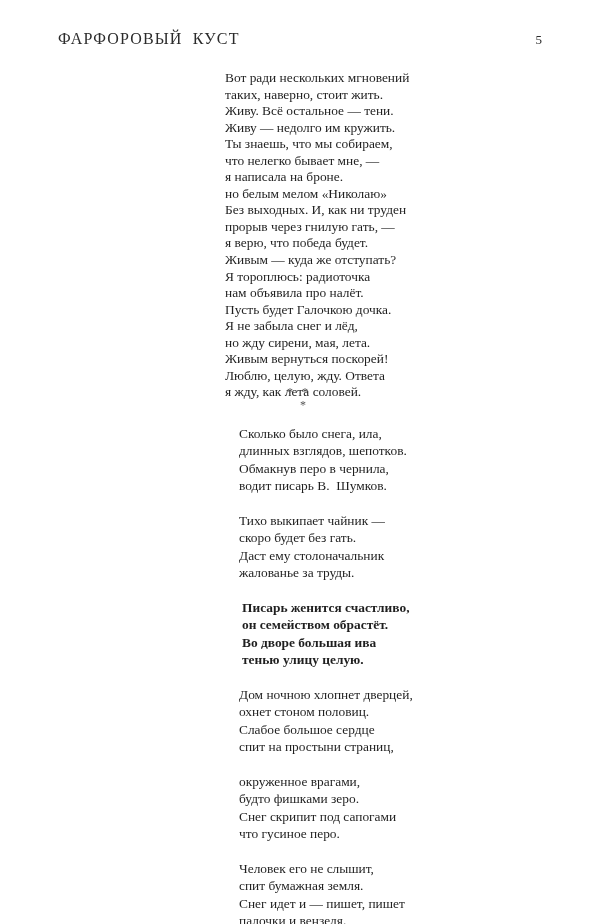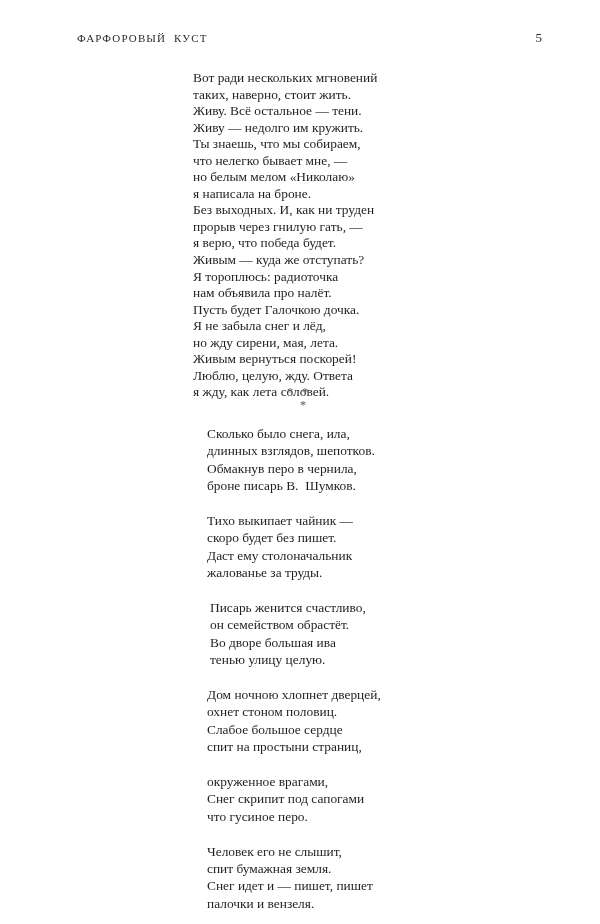--- a/index.html
+++ b/index.html
@@ -28,25 +28,24 @@
     position: absolute;
     top: 30px;
     left: 58px;
     right: 58px;
     height: 20px;
     display: flex;
     align-items: baseline;
     justify-content: space-between;
   }
   .running-head-title {
-    font-size: 11px;
+    font-size: 16px;
     letter-spacing: 1.15px;
     color: #2b2b2b;
     white-space: pre;
-    margin-left: 19px;
   }
   .running-head-folio {
     font-size: 13px;
     color: #2b2b2b;
   }
 
   
   .poem {
     position: absolute;
   }
@@ -65,26 +64,28 @@
     white-space: pre;
     color: #1f1f1f;
   }
 
   .poem-two .line {
     line-height: 17.4px;
   }
 
   .stanza {
     margin-bottom: 17.4px;
+    margin-left: 32px;
   }
   .stanza:last-child {
     margin-bottom: 0;
   }
   .stanza-indent {
     padding-left: 3px;
+    font-weight: bold;
   }
 
   
   .separator {
     position: absolute;
     top: 386px;
     left: 278px;
     width: 70px;
     font-size: 12px;
     line-height: 13px;
@@ -111,22 +112,22 @@
   </div>
 
   <div class="poem poem-one">
       <div class="stanza">
         <div class="line">Вот ради нескольких мгновений</div>
         <div class="line">таких, наверно, стоит жить.</div>
         <div class="line">Живу. Всё остальное — тени.</div>
         <div class="line">Живу — недолго им кружить.</div>
         <div class="line">Ты знаешь, что мы собираем,</div>
         <div class="line">что нелегко бывает мне, —</div>
+        <div class="line">я написала на броне.</div>
         <div class="line">но белым мелом «Николаю»</div>
-        <div class="line">я написала на броне.</div>
         <div class="line">Без выходных. И, как ни труден</div>
         <div class="line">прорыв через гнилую гать, —</div>
         <div class="line">я верю, что победа будет.</div>
         <div class="line">Живым — куда же отступать?</div>
         <div class="line">Я тороплюсь: радиоточка</div>
         <div class="line">нам объявила про налёт.</div>
         <div class="line">Пусть будет Галочкою дочка.</div>
         <div class="line">Я не забыла снег и лёд,</div>
         <div class="line">но жду сирени, мая, лета.</div>
         <div class="line">Живым вернуться поскорей!</div>
@@ -138,42 +139,43 @@
   <div class="separator">
     <div class="row-top">*   *</div>
     <div class="row-bottom">*</div>
   </div>
 
   <div class="poem poem-two">
       <div class="stanza">
         <div class="line">Сколько было снега, ила,</div>
         <div class="line">длинных взглядов, шепотков.</div>
         <div class="line">Обмакнув перо в чернила,</div>
-        <div class="line">броне писарь В.  Шумков.</div>
+        <div class="line">водит писарь В.  Шумков.</div>
       </div>
       <div class="stanza">
         <div class="line">Тихо выкипает чайник —</div>
-        <div class="line">скоро будет без пишет.</div>
+        <div class="line">скоро будет без гать.</div>
         <div class="line">Даст ему столоначальник</div>
         <div class="line">жалованье за труды.</div>
       </div>
       <div class="stanza stanza-indent">
         <div class="line">Писарь женится счастливо,</div>
         <div class="line">он семейством обрастёт.</div>
         <div class="line">Во дворе большая ива</div>
         <div class="line">тенью улицу целую.</div>
       </div>
       <div class="stanza">
         <div class="line">Дом ночною хлопнет дверцей,</div>
         <div class="line">охнет стоном половиц.</div>
         <div class="line">Слабое большое сердце</div>
         <div class="line">спит на простыни страниц,</div>
       </div>
       <div class="stanza">
         <div class="line">окруженное врагами,</div>
+        <div class="line">будто фишками зеро.</div>
         <div class="line">Снег скрипит под сапогами</div>
         <div class="line">что гусиное перо.</div>
       </div>
       <div class="stanza">
         <div class="line">Человек его не слышит,</div>
         <div class="line">спит бумажная земля.</div>
         <div class="line">Снег идет и — пишет, пишет</div>
         <div class="line">палочки и вензеля.</div>
       </div>
     </div>

